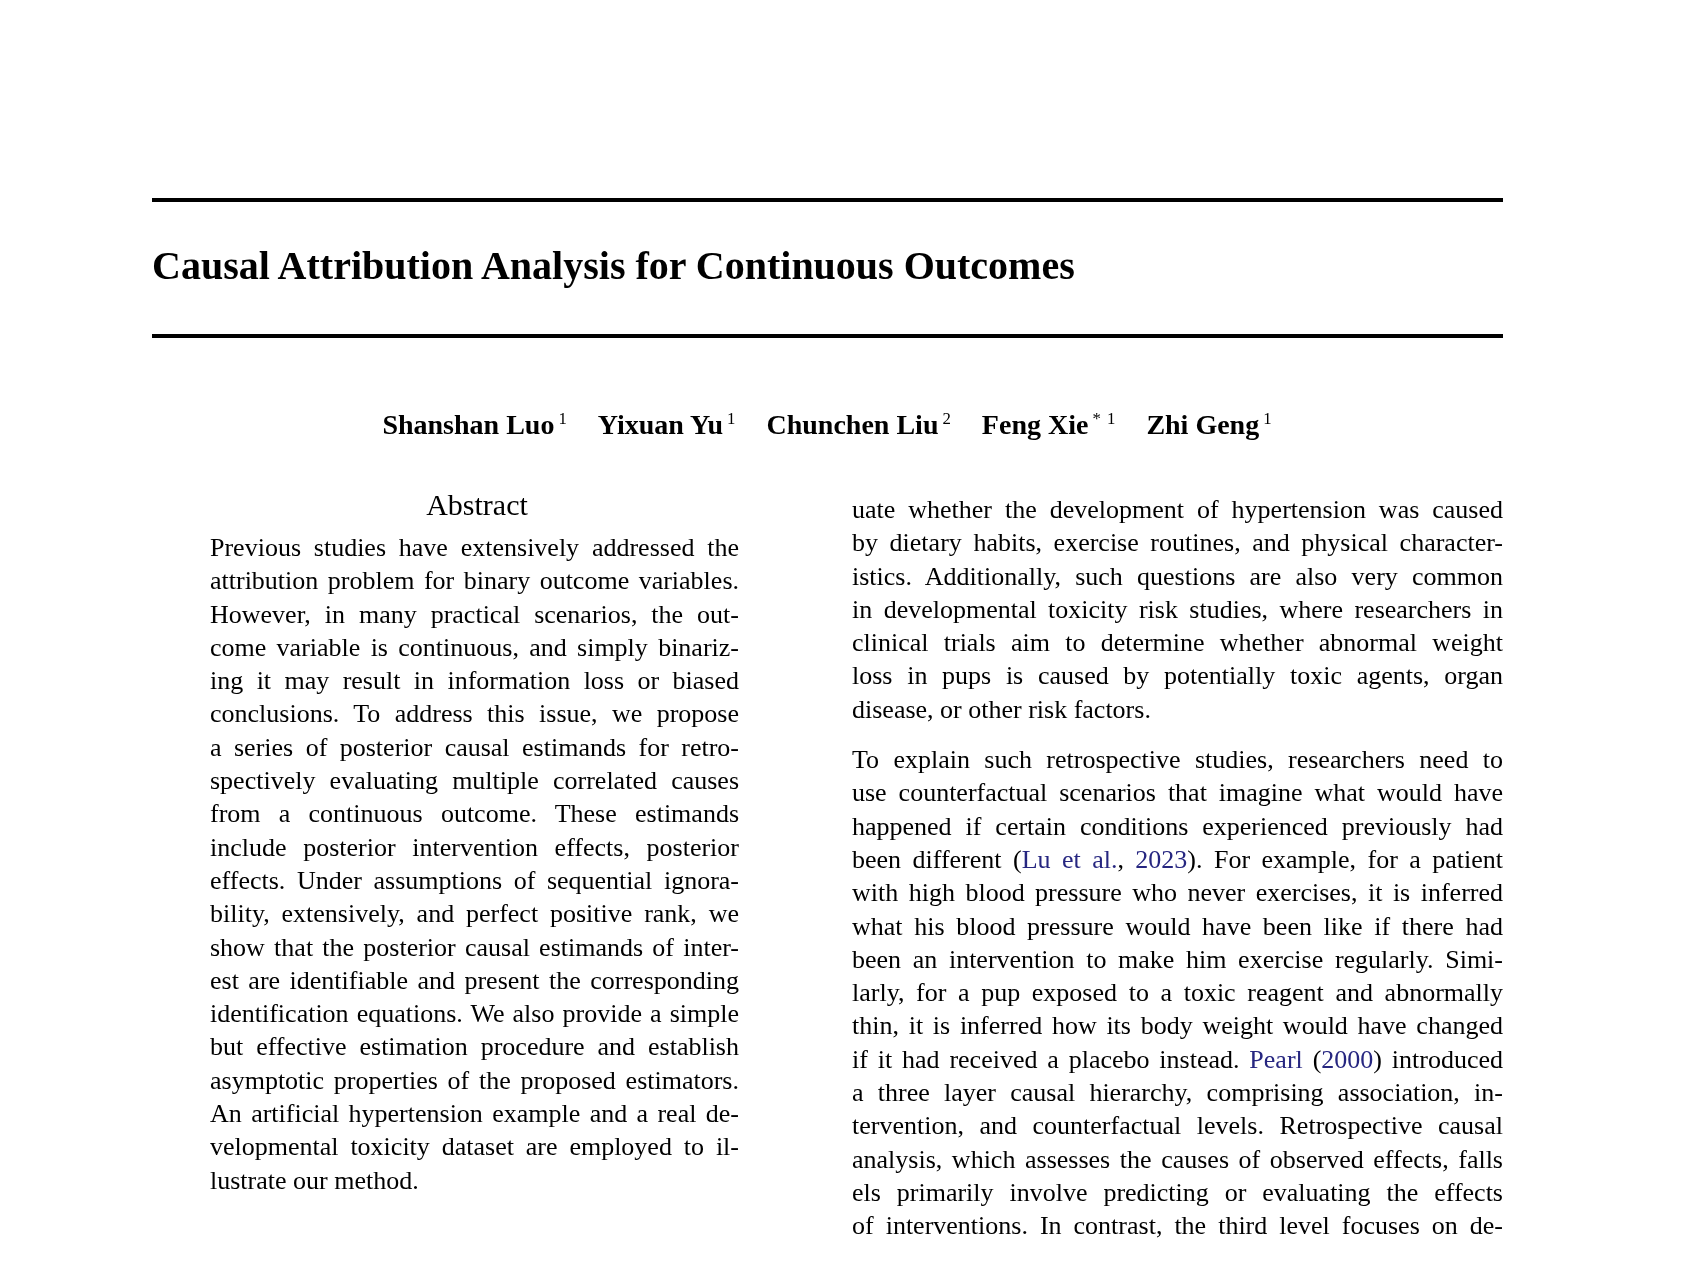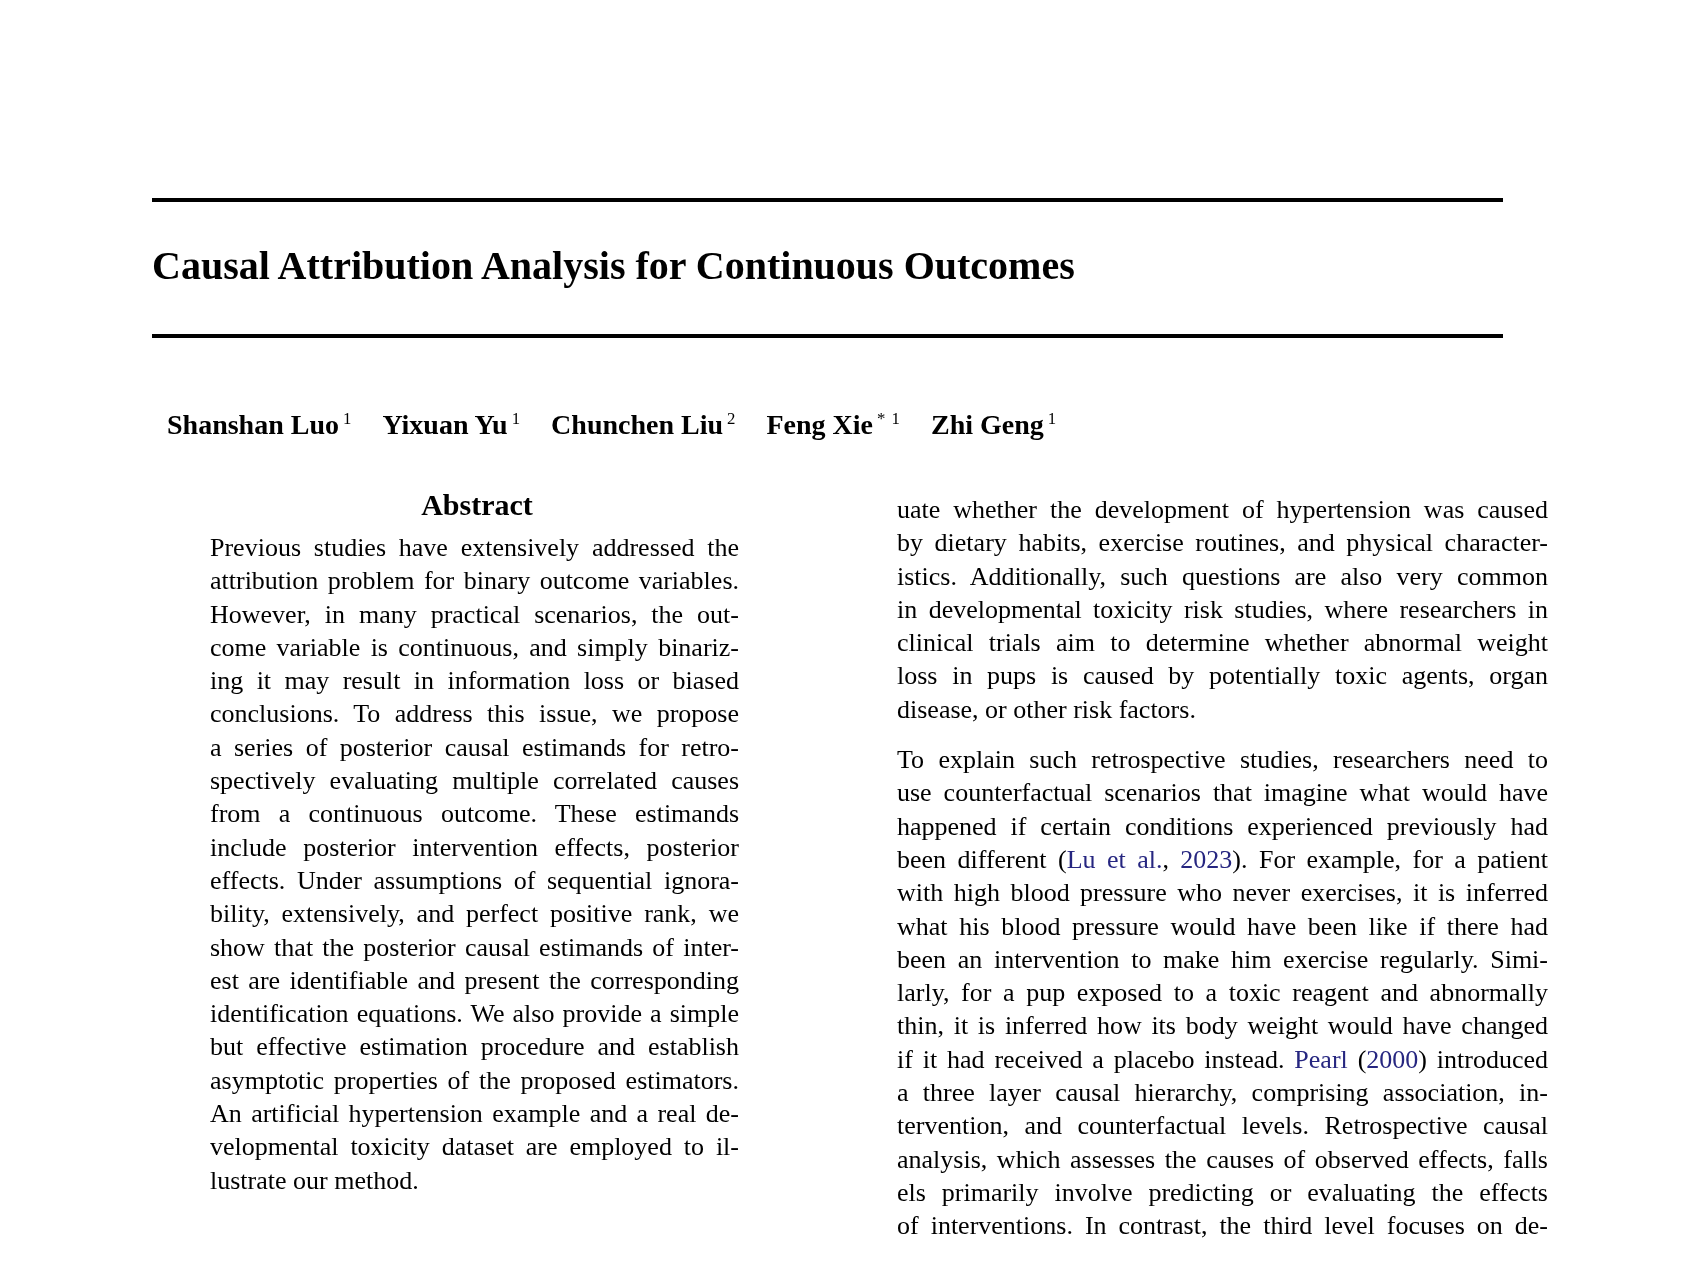--- a/index.html
+++ b/index.html
@@ -12,38 +12,38 @@
   .rule{position:absolute;left:152px;width:1351px;height:4px;background:#000;}
   #rule-top{top:198px;}
   #rule-bottom{top:334px;}
   #title{
     position:absolute;left:152px;top:243px;width:1351px;
     font-size:40px;font-weight:bold;line-height:46px;
     white-space:nowrap;
   }
   #authors{
     position:absolute;left:152px;top:401px;width:1351px;
-    font-size:28px;font-weight:bold;line-height:36px;
+    text-align:center;font-size:28px;font-weight:bold;line-height:36px;
     white-space:nowrap;
   }
   .author{margin:0 15px;}
   .author sup{
     font-weight:normal;font-size:0.60em;margin-left:4px;letter-spacing:1px;
   }
   #abstract-heading{
     position:absolute;left:152px;top:489px;width:650px;
-    text-align:center;font-size:30px;font-weight:bold;line-height:32px;
+    text-align:center;font-size:30px;font-weight:normal;line-height:32px;
   }
   #abstract-body{
     position:absolute;left:210px;top:531px;width:529px;
     font-size:26px;line-height:33.3px;
   }
   #right-col{
     position:absolute;left:852px;top:493px;width:651px;
-    font-size:26px;line-height:33.3px;margin-left:45px;
+    font-size:26px;line-height:33.3px;
   }
   .jline{text-align:justify;text-align-last:justify;}
   .jline.last{text-align-last:left;}
   .para{margin-top:17px;}
   .cite{color:var(--link-color,#262680);}
 </style>
 </head>
 <body>
 
 <div id="rule-top" class="rule"></div>

